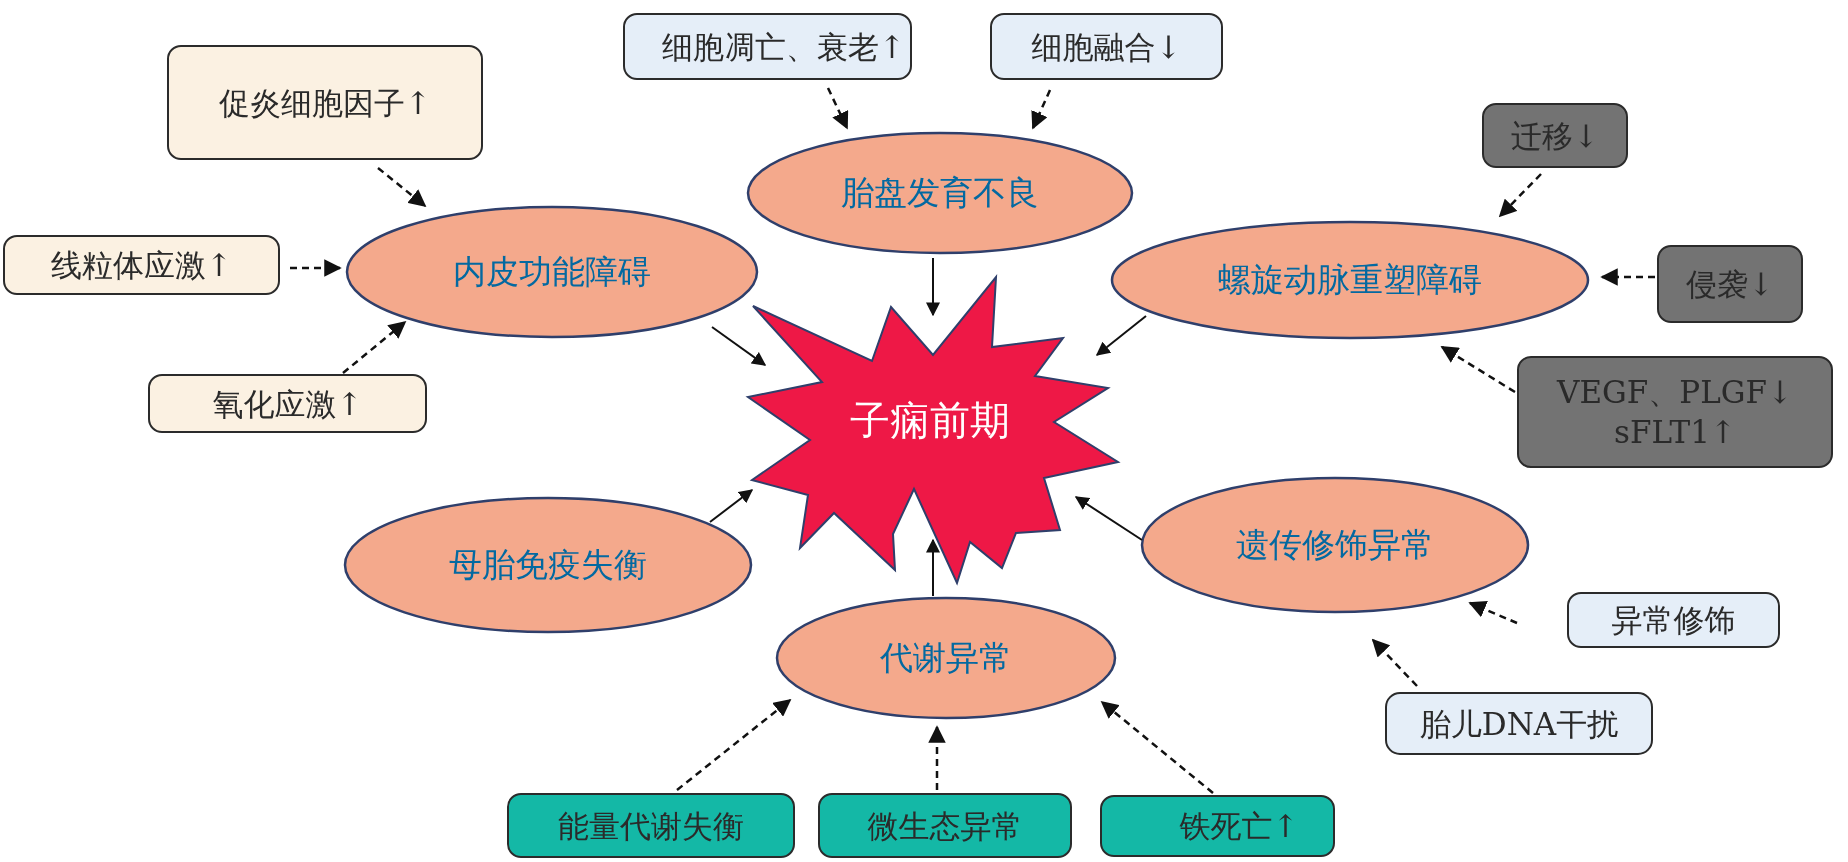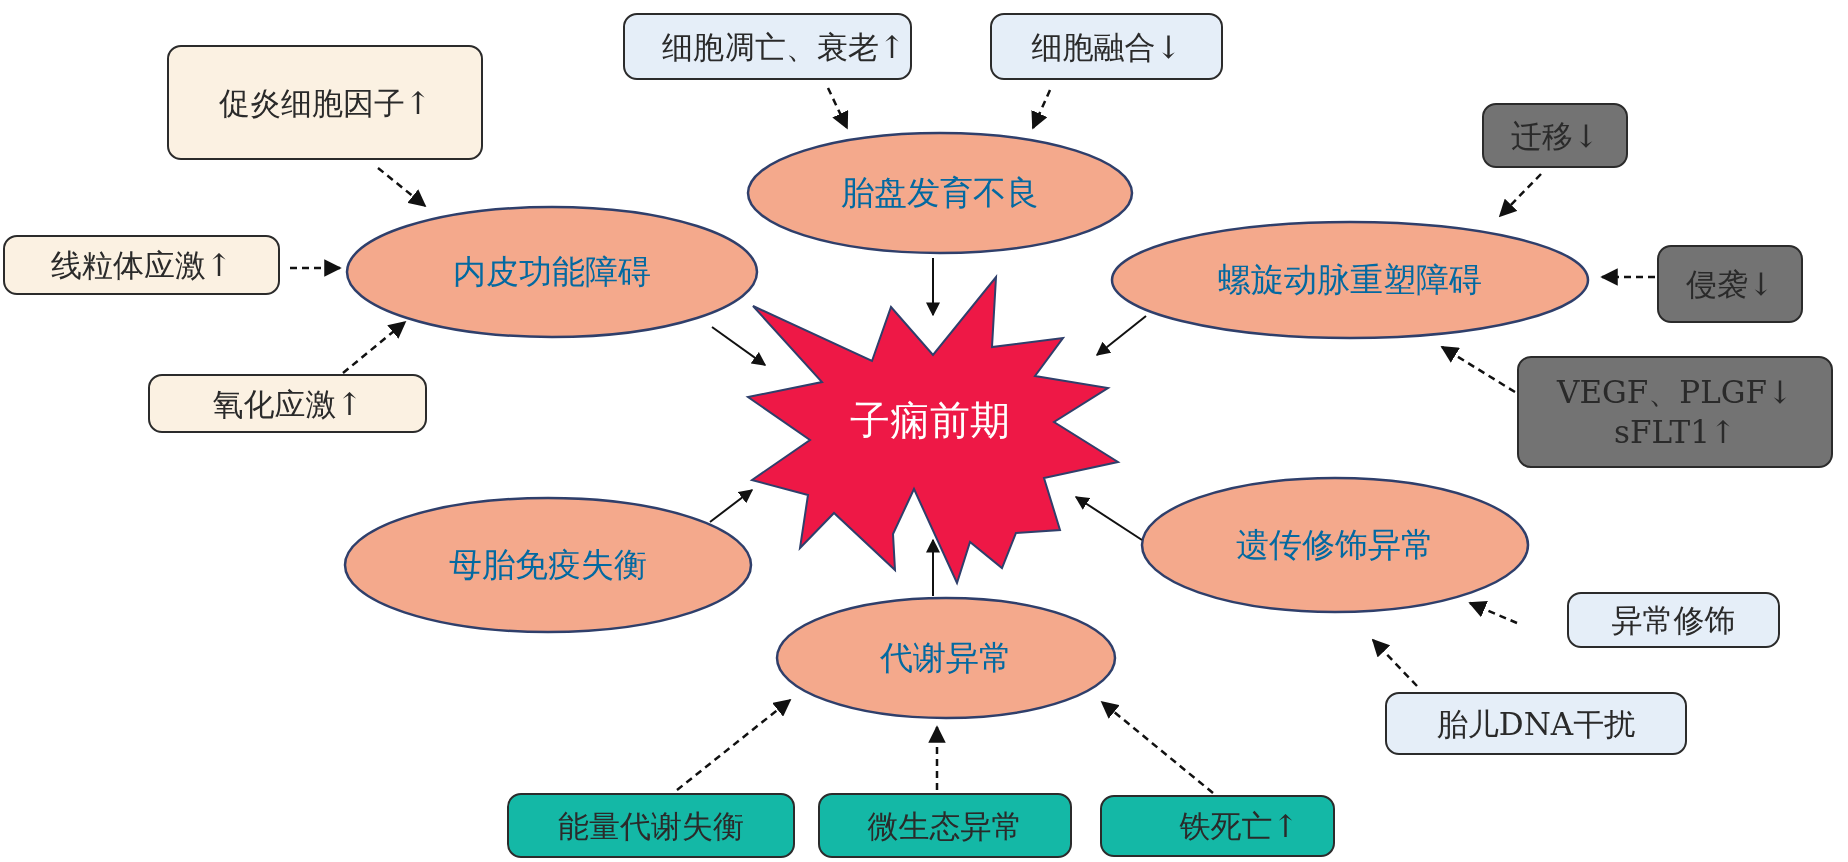--- a/index.html
+++ b/index.html
@@ -93,21 +93,21 @@
 <div class="box green" style="left:1657px; top:245px; width:146px; height:78px;">
   <span>侵袭↓</span>
 </div>
 <div class="box green" style="left:1517px; top:356px; width:316px; height:112px;">
   <span>VEGF、PLGF↓</span>
   <span>sFLT1↑</span>
 </div>
 <div class="box blue" style="left:1527px; top:592px; width:213px; height:56px;margin-left:40px;">
   <span>异常修饰</span>
 </div>
-<div class="box blue" style="left:1385px; top:692px; width:302px; height:63px;">
+<div class="box blue" style="left:1385px; top:692px; width:268px; height:63px;border-radius:15px;">
   <span>胎儿DNA干扰</span>
 </div>
 <div class="box gray" style="left:507px; top:793px; width:288px; height:65px;">
   <span>能量代谢失衡</span>
 </div>
 <div class="box gray" style="left:818px; top:793px; width:254px; height:65px;">
   <span>微生态异常</span>
 </div>
 <div class="box gray" style="left:1100px; top:795px; width:235px; height:62px;padding-left:43px;">
   <span>铁死亡↑</span>

